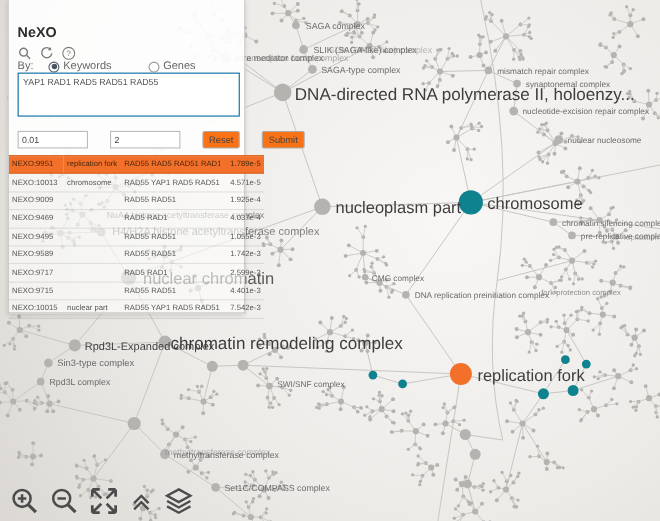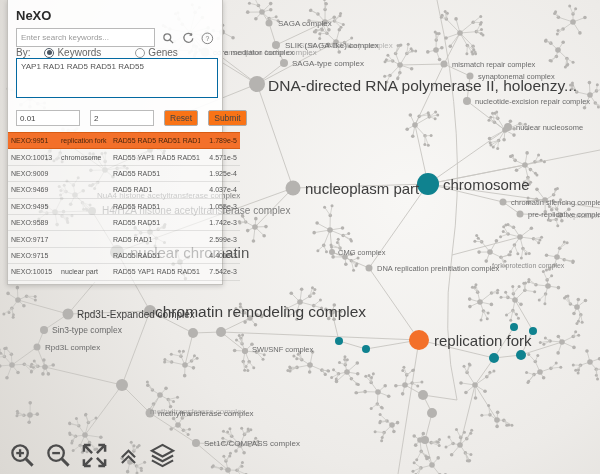--- a/index.html
+++ b/index.html
@@ -5,35 +5,35 @@
   html,body{margin:0;padding:0;}
   body{width:600px;height:474px;overflow:hidden;font-family:"Liberation Sans",sans-serif;position:relative;
        background:radial-gradient(circle at 68% 42%, #f8f7f5 0%, #edebe8 55%, #dbd8d3 100%);}
   #stage{position:absolute;inset:0;width:600px;height:474px;}
   svg text{font-family:"Liberation Sans",sans-serif;}
 
   
   .panel{position:absolute;left:7px;top:0;width:216px;height:285px;z-index:2;
          background:rgba(255,255,255,0.60);border:1px solid #c3c1bd;border-top:none;
          box-shadow:0 1px 5px rgba(0,0,0,0.18);box-sizing:border-box;}
-  .panel-top{background:rgba(255,255,255,0.78);padding:8px 8px 6px 8px;}
+  .panel-top{background:rgba(255,255,255,0.78);padding:22px 8px 6px 8px;}
   .panel-title{font-size:13px;font-weight:bold;color:#2b2b2b;margin:0 0 5px 0;}
   .search-row{display:flex;align-items:center;gap:7px;}
   .search-input{width:132px;height:15px;font-size:8px;border:1px solid #b9b9b9;padding:1px 4px;color:#444;background:#fff;}
   .search-input::placeholder{color:#9a9a9a;}
   .mini-icon{width:13px;height:13px;display:inline-block;color:#7d7d7d;cursor:pointer;}
   .by-row{display:flex;align-items:center;gap:6px;margin-top:0;font-size:10px;color:#666;}
   .radio-group{display:flex;align-items:center;gap:3px;margin-left:8px;}
   .radio{width:8px;height:8px;border-radius:50%;border:1px solid #9a9a9a;background:#fff;position:relative;display:inline-block;}
   .radio.selected{border-color:#55606b;}
   .radio.selected::after{content:"";position:absolute;left:1.5px;top:1.5px;width:5px;height:5px;border-radius:50%;background:#4a5561;}
   .section-heading{font-size:10.5px;color:#555;margin:14px 0 5px 0;}
   .genes-textarea{width:192px;height:32px;font-size:8px;color:#555;border:1px solid #0369a1;resize:none;
                   font-family:"Liberation Sans",sans-serif;padding:3px 4px;background:#fff;}
-  .param-row{display:flex;align-items:center;gap:10px;margin-top:8px;}
+  .param-row{display:flex;align-items:center;gap:20px;margin-top:8px;}
   .param-input{width:56px;height:12px;font-size:8px;border:1px solid #bbb;padding:1px 3px;color:#444;background:#fff;}
   .btn{font-size:8.5px;color:#444;background:#f97316;border:1px solid #ababab;border-radius:2px;
        padding:2px 5px;cursor:pointer;font-family:"Liberation Sans",sans-serif;}
   
   .results{width:100%;border-collapse:collapse;table-layout:fixed;font-size:7px;color:#555;}
   .results td{padding:0 3px;height:15.4px;white-space:nowrap;overflow:hidden;border-bottom:1px solid rgba(120,120,120,0.18);}
   .results td:nth-child(1){width:44px;}
   .results td:nth-child(2){width:46px;}
   .results td:nth-child(3){width:84px;}
   .results td.pv{text-align:right;width:34px;}
@@ -1892,21 +1892,20 @@
     <text x="443" y="190" font-size="15" fill="#3d3d3d" opacity="1">chromosome</text>
     <text x="155" y="317" font-size="15.5" fill="#3d3d3d" opacity="1">chromatin remodeling complex</text>
     <text x="434" y="346" font-size="15" fill="#3d3d3d" opacity="1">replication fork</text>
   </svg>
 
 <div class="panel">
   <div class="panel-top">
     <div class="panel-title">NeXO</div>
 
     <div class="search-row">
-      <input class="search-input" type="text" placeholder="Enter search keywords..." style="">
       <span class="mini-icon">
         <svg viewBox="0 0 24 24" fill="none" stroke="currentColor" stroke-width="2.4">
           <circle cx="10" cy="10" r="6.5"></circle>
             <line x1="15" y1="15" x2="21" y2="21"></line>
         </svg>
       </span>
       <span class="mini-icon">
         <svg viewBox="0 0 24 24" fill="none" stroke="currentColor" stroke-width="2.4">
           <path d="M19 6 A 8.5 8.5 0 1 0 20.5 12"></path>
             <polyline points="19,1.5 19,7 13.5,7" fill="currentColor" stroke="none"></polyline>

